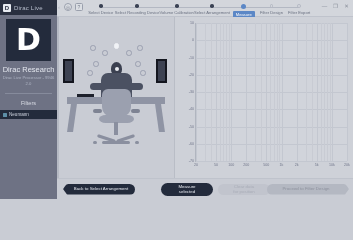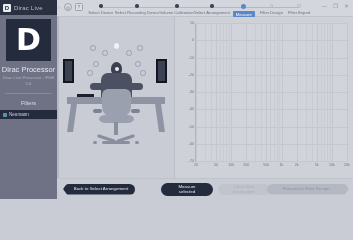--- a/index.html
+++ b/index.html
@@ -227,21 +227,21 @@
 <div class="app">
 
   <aside class="sidebar">
     <div class="sb-title">
       <div class="sb-logo-sm">D</div>
       <div class="sb-title-txt">Dirac Live</div>
     </div>
     <div class="sb-logo-box">
       <div class="sb-logo-big">D</div>
     </div>
-    <div class="sb-brand">Dirac Processor</div>
+    <div class="sb-brand">Dirac Research</div>
     <div class="sb-sub">Dirac Live Processor - 9946
 2.0</div>
     <div class="sb-div"></div>
     <div class="sb-section">Filters</div>
     <div class="sb-item">
       <span class="sb-chk"></span>
       <span class="sb-item-label">Neumann</span>
     </div>
     <div class="sb-fill"></div>
   </aside>

